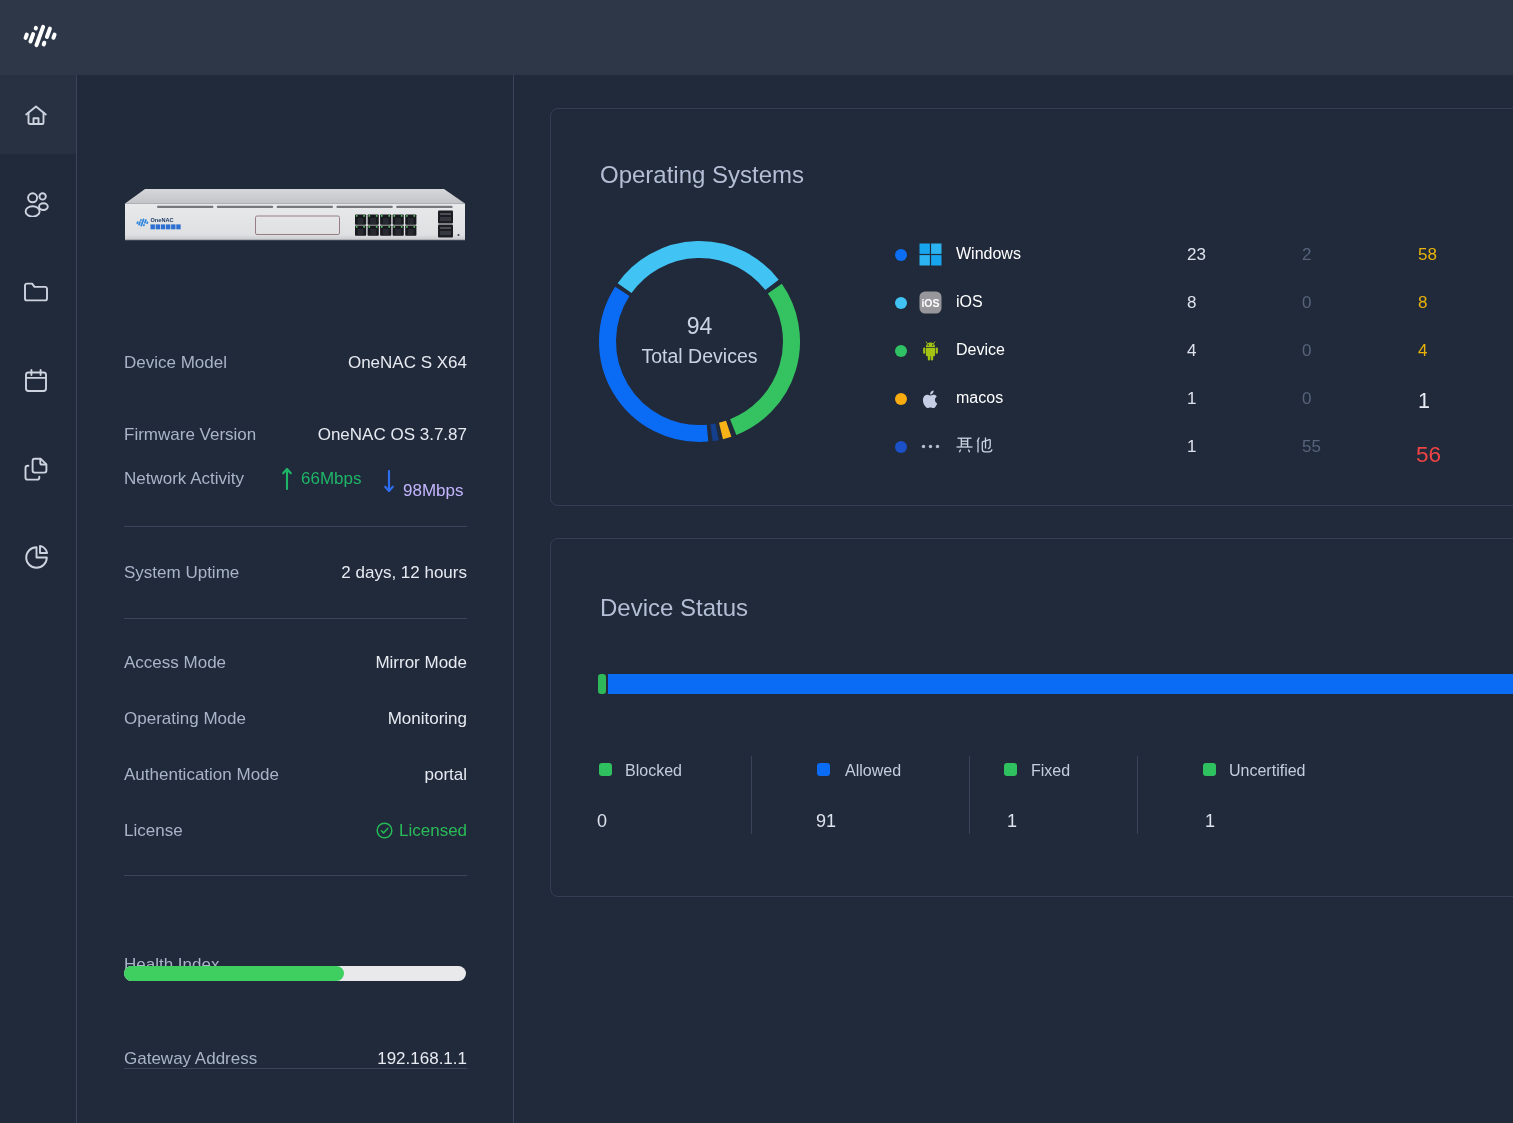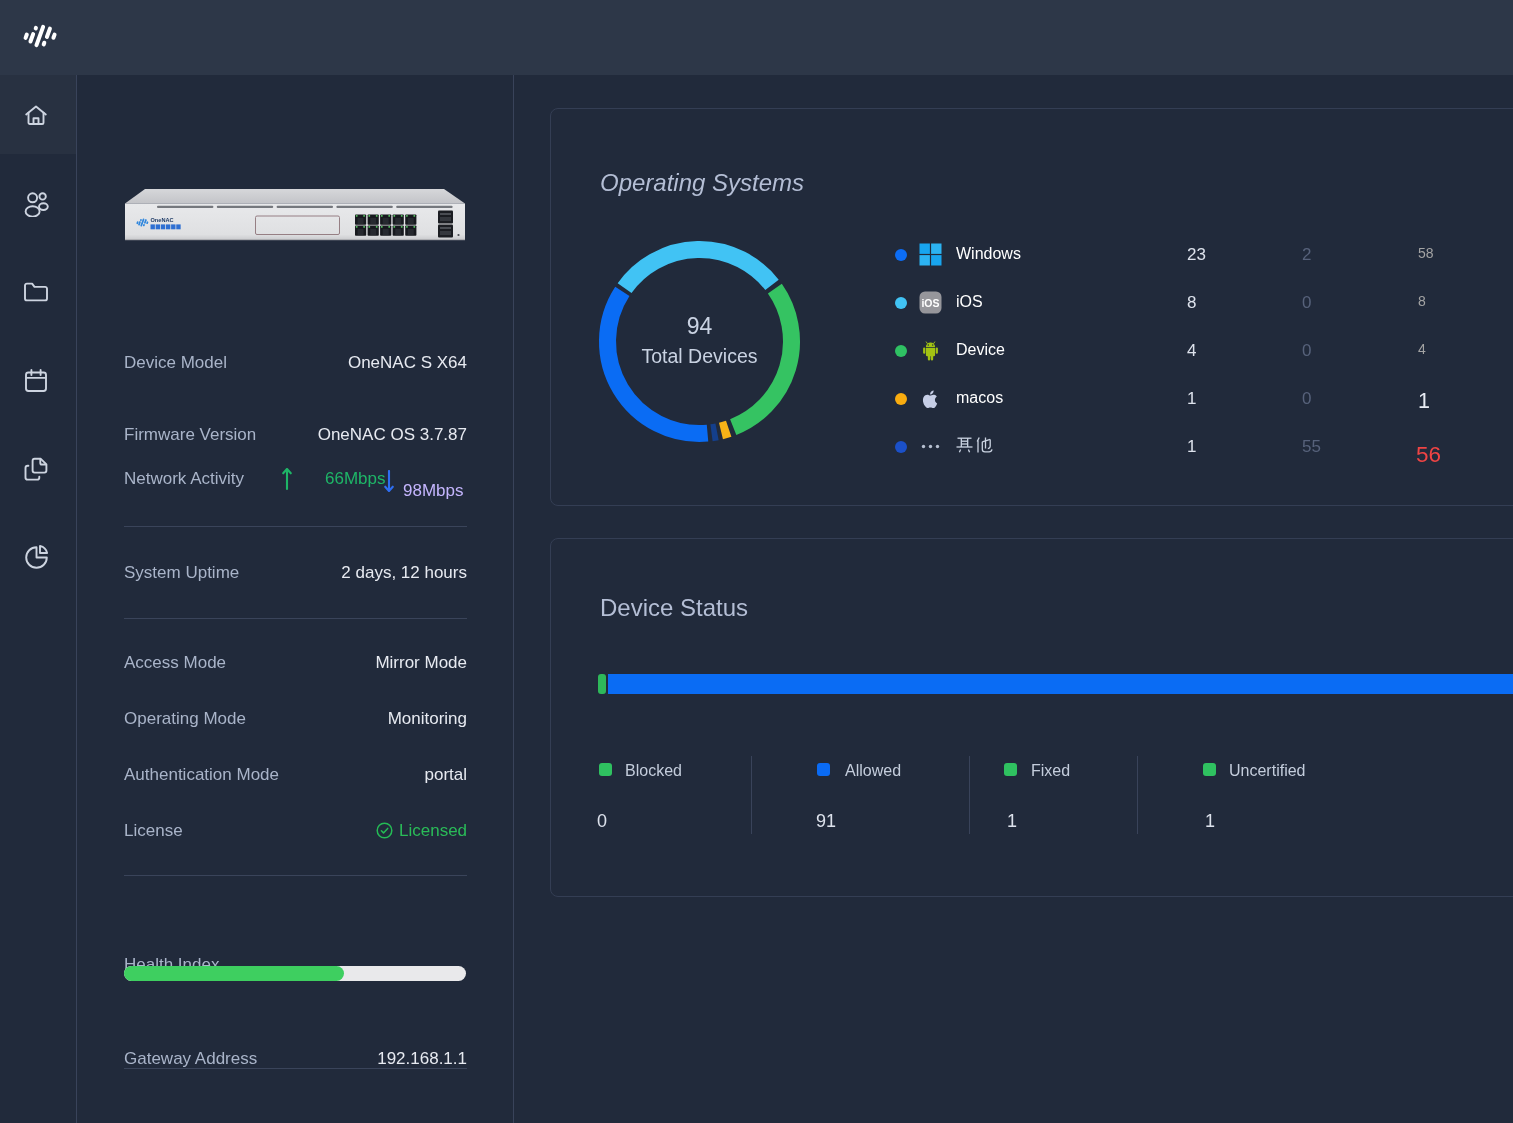--- a/index.html
+++ b/index.html
@@ -12,21 +12,21 @@
 .row { position:absolute; left:47px; width:343px; height:20px; font-size:17px; }
 .row .lbl { position:absolute; left:0; top:0; color:#a9b4c9; }
 .row .val { position:absolute; right:0; top:0; color:#e7eaf1; text-align:right; }
 .divider { position:absolute; left:47px; width:343px; height:0; border-top:1px solid #3a445a; }
 .card { position:absolute; left:550px; width:1060px; border:1px solid #343e54; border-radius:8px; background:#212a3b; }
 .cardtitle { position:absolute; left:49px; font-size:24px; color:#b4bed5; }
 .legrow { position:absolute; left:0; width:700px; height:26px; }
 .leg-name { position:absolute; left:405px; top:3px; font-size:16px; color:#ffffff; }
 .leg-c1 { position:absolute; left:636px; top:3px; font-size:17px; color:#dde2ec; }
 .leg-c2 { position:absolute; left:751px; top:3px; font-size:17px; color:#57627b; }
-.leg-c3 { position:absolute; left:867px; top:3px; font-size:14px; color:#a3a3a3; }
+.leg-c3 { position:absolute; left:867px; top:3px; font-size:17px; color:#eab308; }
 .dsq { position:absolute; width:13px; height:13px; border-radius:3px; }
 .dslbl { position:absolute; font-size:16px; color:#c4cddc; }
 .dsval { position:absolute; font-size:18px; color:#dde2ec; }
 .dsdiv { position:absolute; width:0; height:78px; border-left:1px solid #39435a; top:756px; }
 </style>
 </head>
 <body>
 <div class="header"></div>
 <div class="sidebar">
 <div class="homebg"></div>
@@ -167,21 +167,21 @@
 <div class="row" style="top:350px;">
       <span class="lbl">Firmware Version</span>
       <span class="val">OneNAC OS 3.7.87</span>
     </div>
 <div class="row" style="top:394px;">
       <span class="lbl">Network Activity</span>
       <span class="abs" style="left:155px; top:-3px;"><svg width="16" height="25" viewBox="0 0 16 25" fill="none" stroke="#1eb567" stroke-width="2.1" stroke-linecap="round" stroke-linejoin="round">
           <line x1="8" y1="23" x2="8" y2="3.5"></line>
           <path d="M4.2 7.3 L8 3 L11.8 7.3"></path>
         </svg></span>
-      <span class="abs" style="left:177px; top:0; color:#1eb567;margin-left:24px;">66Mbps</span>
+      <span class="abs" style="left:177px; top:0; color:#1eb567;">66Mbps</span>
       <span class="abs" style="left:257px; top:1px;"><svg width="16" height="25" viewBox="0 0 16 25" fill="none" stroke="#2e6ef2" stroke-width="2.1" stroke-linecap="round" stroke-linejoin="round">
           <line x1="8" y1="1" x2="8" y2="20.5"></line>
           <path d="M4.2 16.7 L8 21 L11.8 16.7"></path>
         </svg></span>
       <span class="abs" style="left:279px; top:12px; color:#c4b5fd;">98Mbps</span>
     </div>
 
 <div class="divider" style="top:451px;"></div>
 <div class="row" style="top:488px;">
       <span class="lbl">System Uptime</span>
@@ -217,21 +217,21 @@
       <div class="abs" style="left:0; top:0; width:220px; height:15px; border-radius:8px; background:#3ecf60;"></div>
     </div>
 <div class="row" style="top:974px;">
       <span class="lbl">Gateway Address</span>
       <span class="val">192.168.1.1</span>
     </div>
 <div class="divider" style="top:993px;"></div>
 </div>
 
 <div class="card" style="top:108px; height:398px;">
-<div class="cardtitle" style="top:60px;font-style:italic;">Operating Systems</div>
+<div class="cardtitle" style="top:52px;">Operating Systems</div>
 <svg class="abs" style="left:38px; top:122px;" width="221" height="221" viewBox="0 0 221 221">
       <path d="M 35.60 57.08 A 92 92 0 0 1 183.00 53.86" stroke="#41c3f4" stroke-width="17" fill="none"></path>
       <path d="M 185.86 57.73 A 92 92 0 0 1 144.22 196.10" stroke="#35c362" stroke-width="17" fill="none"></path>
       <path d="M 139.69 197.75 A 92 92 0 0 1 131.98 199.96" stroke="#f7b217" stroke-width="17" fill="none"></path>
       <path d="M 128.05 200.81 A 92 92 0 0 1 122.51 201.71" stroke="#143f8c" stroke-width="17" fill="none"></path>
       <path d="M 118.52 202.15 A 92 92 0 0 1 33.34 60.39" stroke="#0a6cf4" stroke-width="17" fill="none"></path>
       <text x="110.5" y="103" text-anchor="middle" font-size="23" fill="#c9d2e2" font-family="Liberation Sans, sans-serif">94</text>
       <text x="110.5" y="132" text-anchor="middle" font-size="19.5" fill="#c9d2e2" font-family="Liberation Sans, sans-serif">Total Devices</text>
     </svg>
 <div class="legrow" style="top:133px; width:950px;">

